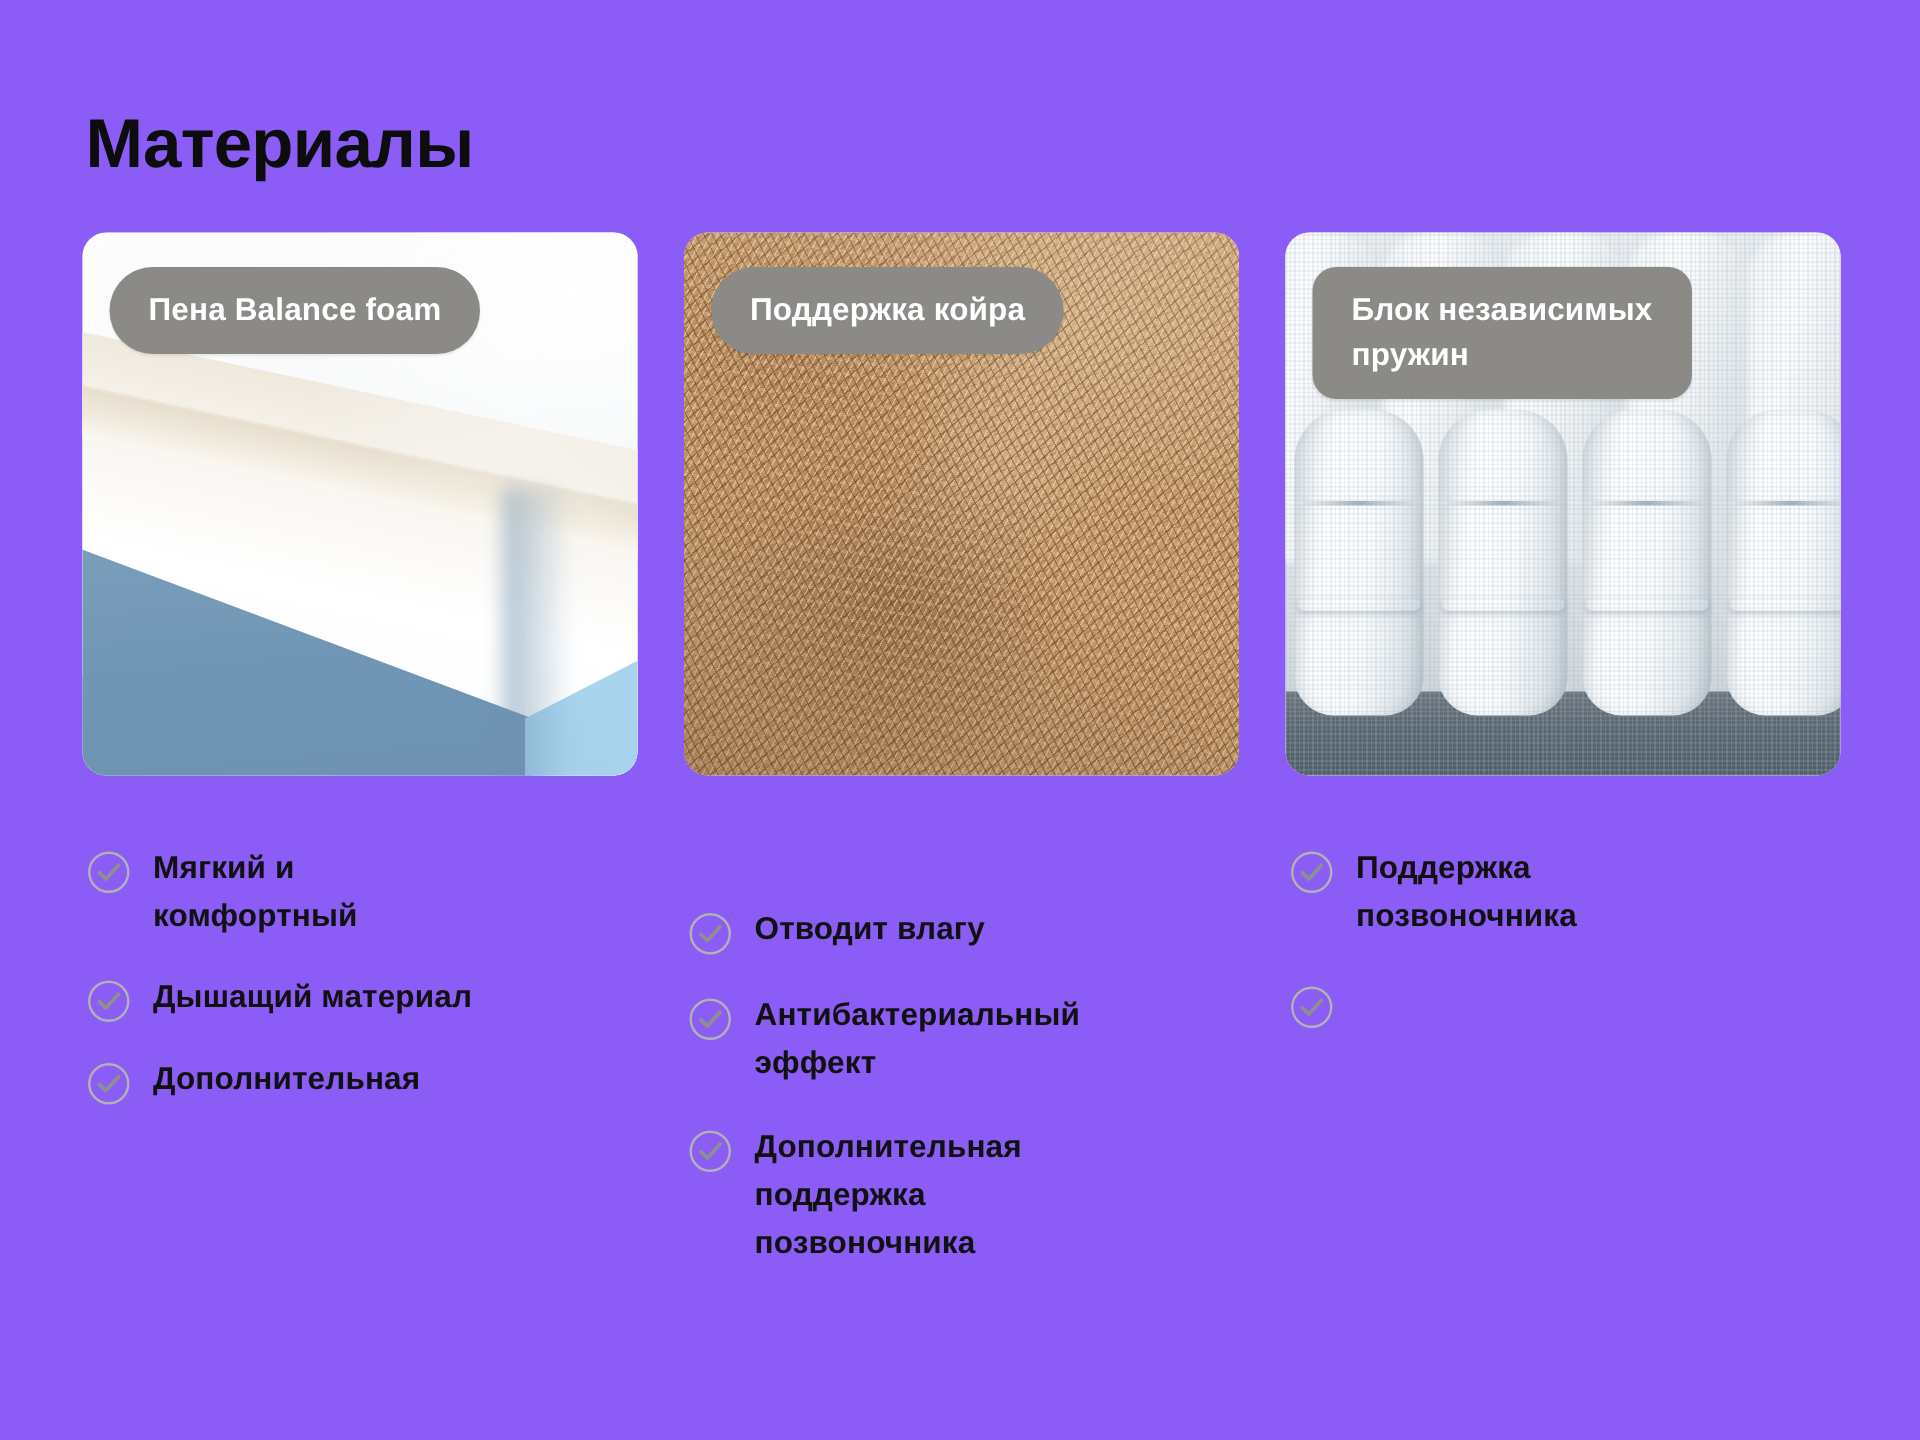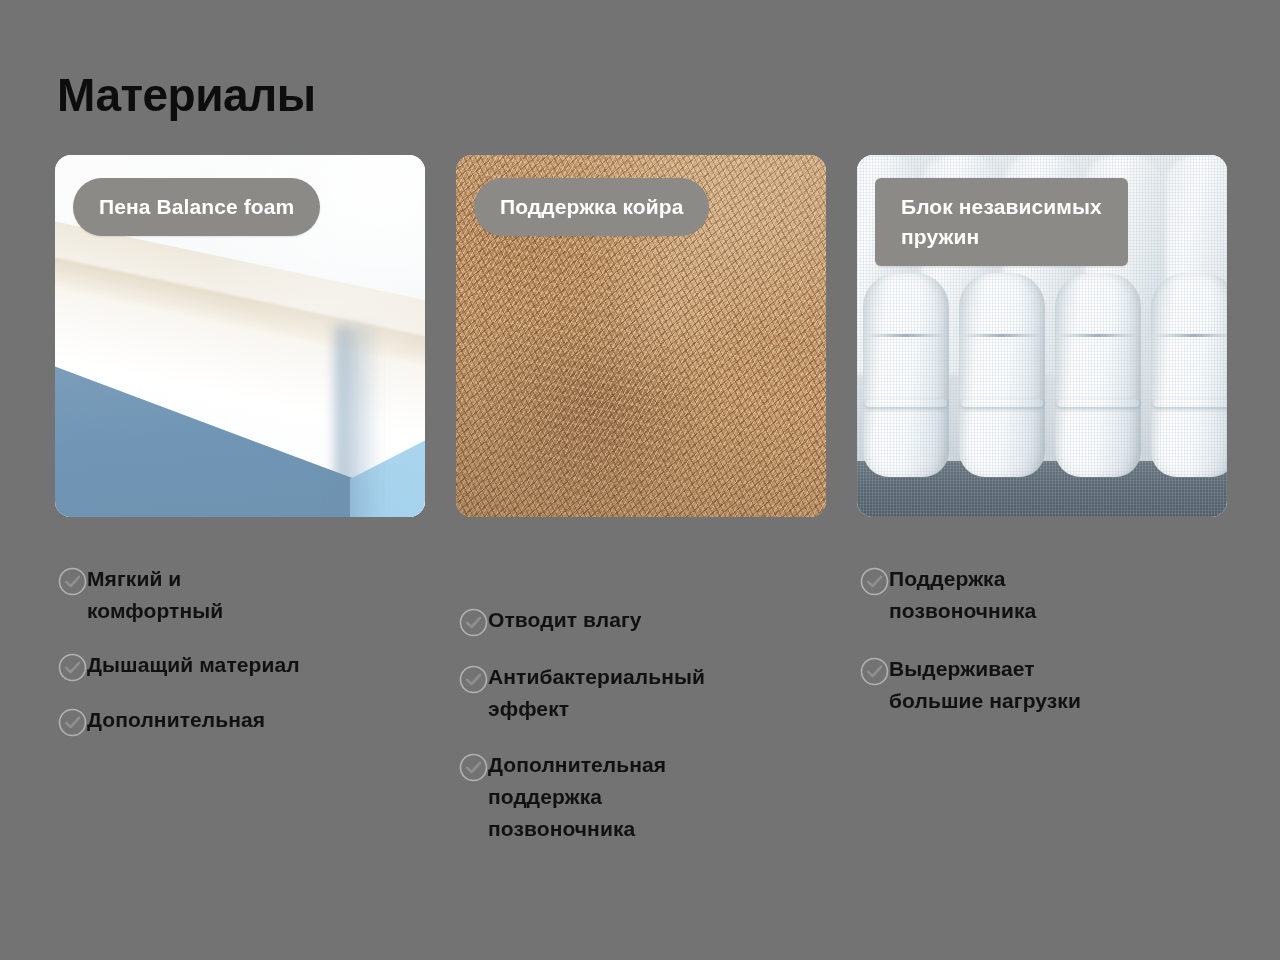--- a/index.html
+++ b/index.html
@@ -13,21 +13,21 @@
     height: 960px;
     font-family: "Liberation Sans", "DejaVu Sans", sans-serif;
     color: #111111;
     overflow: hidden;
     position: relative;
   }
 
   .page {
     position: absolute;
     inset: 0;
-    background: #737373;
+    background: #8b5cf6;
     padding-left: 19px;
   }
 
   
   .page-title {
     position: absolute;
     left: 57px;
     top: 68px;
     font-size: 46px;
     line-height: 54px;
@@ -259,33 +259,34 @@
     border-radius: 999px;
     padding: 14px 26px;
     font-size: 21px;
     line-height: 30px;
     font-weight: 700;
     letter-spacing: 0.1px;
     white-space: pre-line;
     box-shadow: 0 1px 2px rgba(0,0,0,0.10);
   }
   .media-badge.two-line {
-    border-radius: 6px;
+    border-radius: 16px;
   }
 
   
   .features {
     position: absolute;
     top: 408px;
     left: 3px;
     width: 372px;
   }
   .feature-item {
     display: flex;
     align-items: flex-start;
+    gap: 15px;
     margin-bottom: 22px;
   }
   .feature-item:last-child { margin-bottom: 0; }
 
   .check-icon {
     flex: 0 0 auto;
     width: 29px;
     height: 29px;
     margin-top: 4px;
   }
@@ -455,21 +456,19 @@
 позвоночника</span>
         </div>
 
         <div class="feature-item">
           <span class="check-icon">
             <svg width="29" height="29" viewBox="0 0 29 29" aria-hidden="true">
               <circle cx="14.5" cy="14.5" r="13" fill="none" stroke="#b2b2b2" stroke-width="1.6"></circle>
               <path d="M8.2 14.9 L12.6 19.0 L21.0 9.8" fill="none" stroke="#8f8f8f" stroke-width="2.6" stroke-linecap="round" stroke-linejoin="round"></path>
             </svg>
           </span>
-          <span class="feature-text">Выдерживает
-большие нагрузки</span>
         </div>
 
       </div>
     </div>
 
   </div>
 </div>
 
 </body></html>

